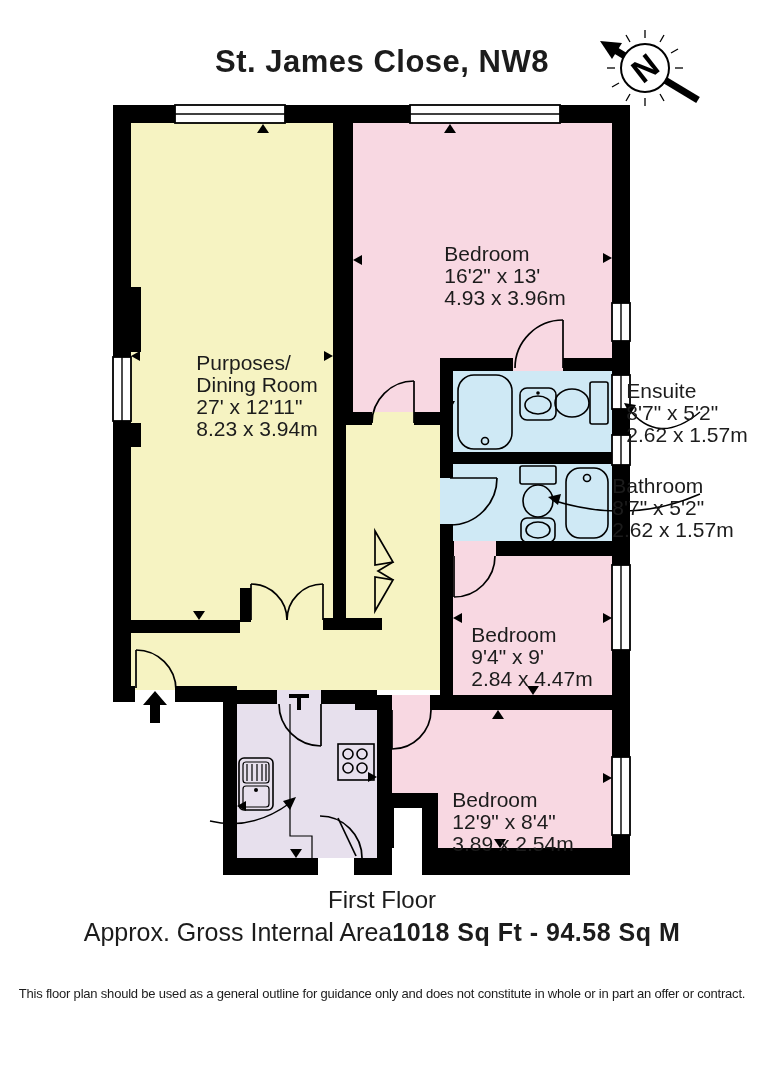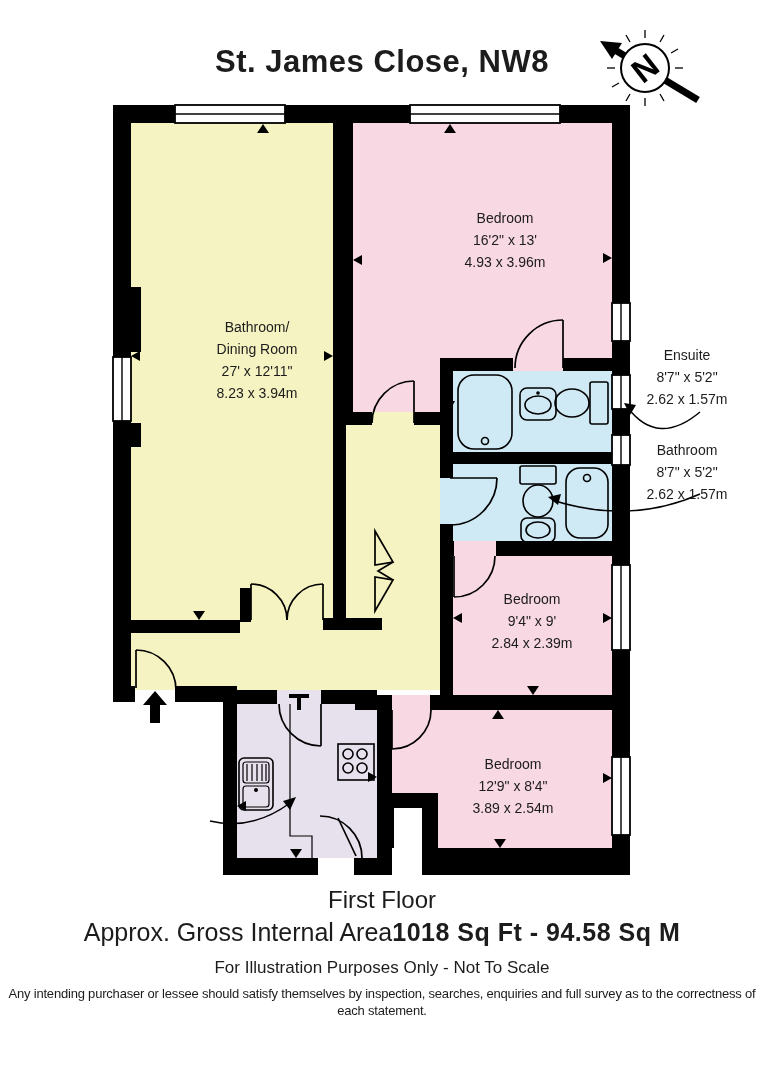--- a/index.html
+++ b/index.html
@@ -13,22 +13,22 @@
   .room-blue{fill:var(--room-blue);}
   .room-lavender{fill:var(--room-lavender);}
   .wall{fill:var(--wall);}
   .win{fill:#fff;stroke:#000;stroke-width:1.8;}
   .winline{stroke:#000;stroke-width:1.4;}
   .door{fill:none;stroke:#000;stroke-width:1.7;}
   .fix{fill:none;stroke:#000;stroke-width:1.6;}
   .thin{fill:none;stroke:#000;stroke-width:1.2;}
   .marker{fill:#000;}
   .leader{fill:none;stroke:#000;stroke-width:1.4;}
-  .label{position:absolute;transform:translate(-50%,-50%);text-align:center;
-         font-size:14px;line-height:22px;white-space:nowrap;}
+  .label{position:absolute;transform:translate(-50%,-50%);
+         font-size:21px;line-height:22px;white-space:nowrap;margin-top:36px;}
   .floor-label{position:absolute;top:886px;left:0;width:100%;text-align:center;font-size:24px;}
   .area-line{position:absolute;top:918px;left:0;width:100%;text-align:center;font-size:25px;}
   .area-line b{letter-spacing:.5px;}
   .note{position:absolute;top:958px;left:0;width:100%;text-align:center;font-size:17px;}
   .disclaimer{position:absolute;top:985px;left:0;width:100%;text-align:center;
               font-size:13px;line-height:17px;letter-spacing:-.2px;}
 </style>
 </head>
 <body>
 
@@ -269,52 +269,51 @@
           <line x1="619" y1="53" x2="612" y2="49"></line>
       </g>
       <line x1="698" y1="100" x2="615" y2="50" stroke="#000" stroke-width="7"></line>
       <polygon class="marker" points="600,41 622,43 612,59"></polygon>
       <circle cx="645" cy="68" r="24" fill="#fff" stroke="#000" stroke-width="2"></circle>
       <text x="645" y="68" transform="rotate(-38 645 68)" font-size="33" font-weight="bold" text-anchor="middle" dominant-baseline="central" fill="#000">N</text>
     </g>
   </svg>
 
   <div class="label" style="left:257px;top:360px">
-    <div>Bathroom/</div>
+    <div>Purposes/</div>
     <div>Dining Room</div>
     <div>27' x 12'11"</div>
     <div>8.23 x 3.94m</div>
   </div>
   <div class="label" style="left:505px;top:240px">
     <div>Bedroom</div>
     <div>16'2" x 13'</div>
     <div>4.93 x 3.96m</div>
   </div>
   <div class="label" style="left:687px;top:377px">
     <div>Ensuite</div>
     <div>8'7" x 5'2"</div>
     <div>2.62 x 1.57m</div>
   </div>
-  <div class="label" style="left:687px;top:472px">
+  <div class="label" style="left:673px;top:472px">
     <div>Bathroom</div>
     <div>8'7" x 5'2"</div>
     <div>2.62 x 1.57m</div>
   </div>
   <div class="label" style="left:532px;top:621px">
     <div>Bedroom</div>
     <div>9'4" x 9'</div>
-    <div>2.84 x 2.39m</div>
+    <div>2.84 x 4.47m</div>
   </div>
   <div class="label" style="left:513px;top:786px">
     <div>Bedroom</div>
     <div>12'9" x 8'4"</div>
     <div>3.89 x 2.54m</div>
   </div>
 
   <div class="floor-label">First Floor</div>
   <div class="area-line">
     <span>Approx. Gross Internal Area</span><b>1018 Sq Ft - 94.58 Sq M</b>
   </div>
-  <div class="note">For Illustration Purposes Only - Not To Scale</div>
   <div class="disclaimer">
-    <div>Any intending purchaser or lessee should satisfy themselves by inspection, searches, enquiries and full survey as to the correctness of each statement.</div>
+    <div>This floor plan should be used as a general outline for guidance only and does not constitute in whole or in part an offer or contract.</div>
   </div>
 </div>
 
 </body></html>

